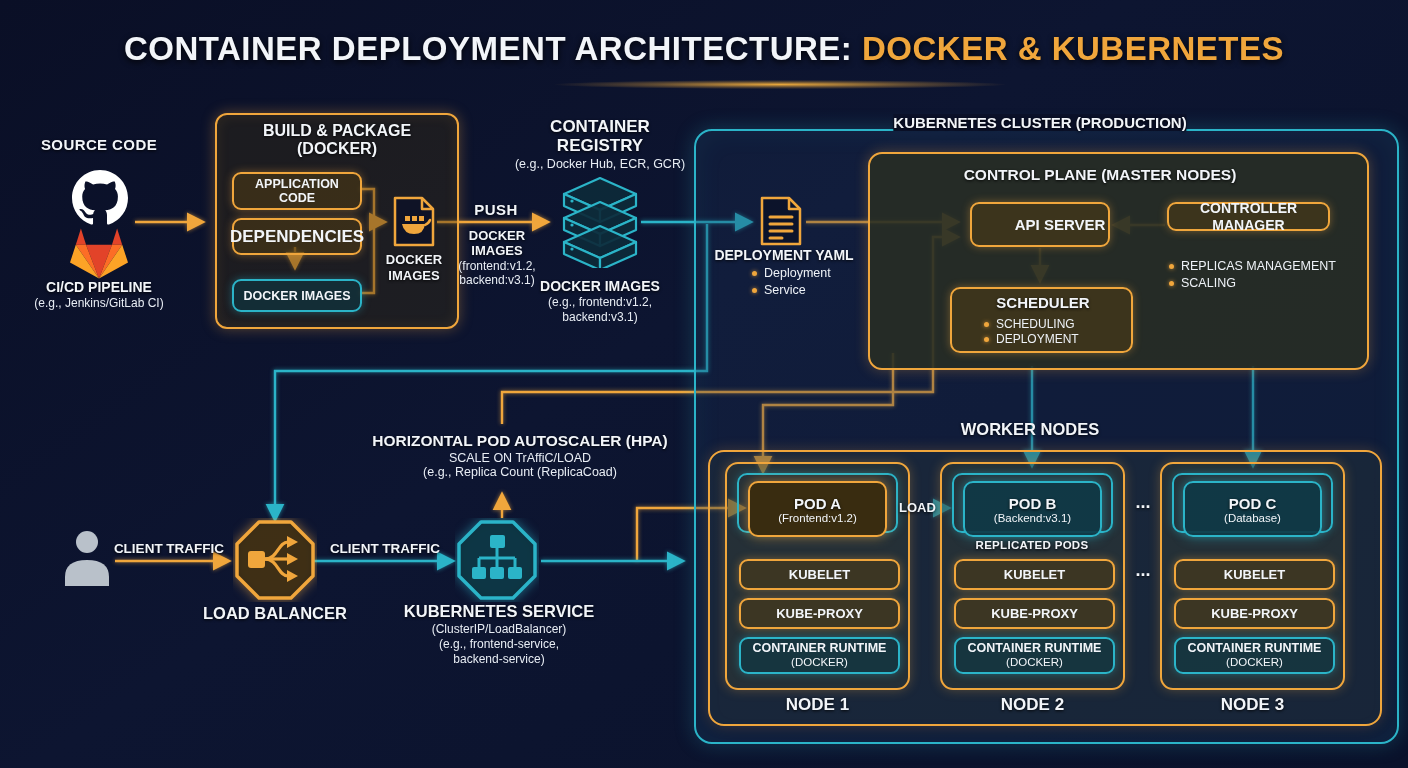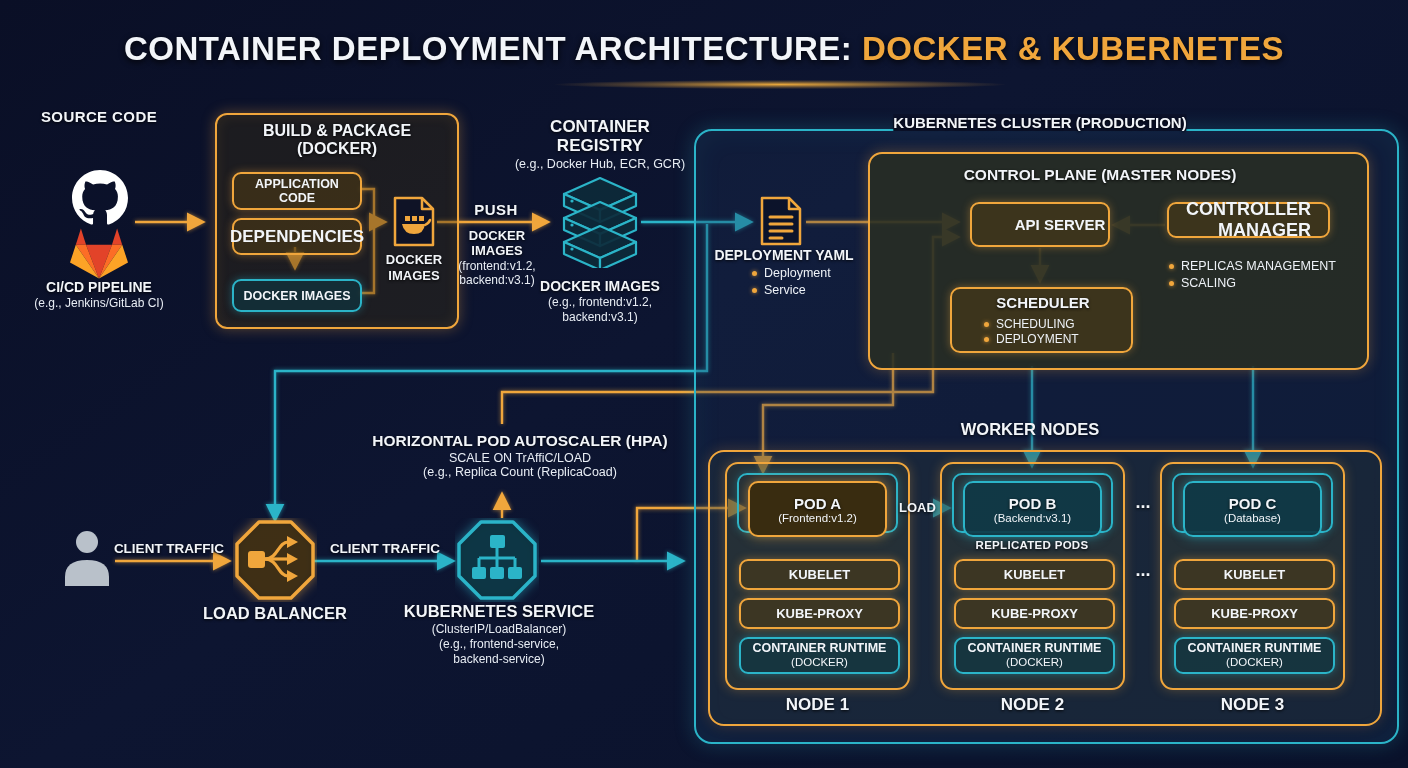--- a/index.html
+++ b/index.html
@@ -101,21 +101,21 @@
       <path d="M1253 366 V464" marker-end="url(#mc)"></path>
       <path d="M928 508 H947" marker-end="url(#mc)"></path>
     </g>
   </svg>
 
   <div class="abs ctr title">
     <span>CONTAINER DEPLOYMENT ARCHITECTURE: </span><span class="hl">DOCKER &amp; KUBERNETES</span>
   </div>
   <div class="abs divider"></div>
 
-  <div class="abs ctr h-label tsh" style="left:99px;top:108px;">SOURCE CODE</div>
+  <div class="abs ctr h-label tsh" style="left:99px;top:136px;">SOURCE CODE</div>
   <svg class="abs" style="left:72px;top:170px;" width="56" height="56" viewBox="0 0 16 16">
     <path fill="#ffffff" d="M8 0C3.58 0 0 3.58 0 8c0 3.54 2.29 6.53 5.47 7.59.4.07.55-.17.55-.38 0-.19-.01-.82-.01-1.49-2.01.37-2.53-.49-2.69-.94-.09-.23-.48-.94-.82-1.13-.28-.15-.68-.52-.01-.53.63-.01 1.08.58 1.23.82.72 1.21 1.87.87 2.33.66.07-.52.28-.87.51-1.07-1.78-.2-3.64-.89-3.64-3.95 0-.87.31-1.59.82-2.15-.08-.2-.36-1.02.08-2.12 0 0 .67-.21 2.2.82.64-.18 1.32-.27 2-.27s1.36.09 2 .27c1.53-1.04 2.2-.82 2.2-.82.44 1.1.16 1.92.08 2.12.51.56.82 1.27.82 2.15 0 3.07-1.87 3.75-3.65 3.95.29.25.54.73.54 1.48 0 1.07-.01 1.93-.01 2.2 0 .21.15.46.55.38A8.01 8.01 0 0 0 16 8c0-4.42-3.58-8-8-8z"></path>
   </svg>
   <svg class="abs" style="left:68px;top:224px;" width="62" height="58" viewBox="0 0 36 34">
     <polygon points="4.4,12.2 7.4,2.7 10.4,12.2" fill="#e24329"></polygon>
     <polygon points="25.6,12.2 28.6,2.7 31.6,12.2" fill="#e24329"></polygon>
     <polygon points="18,32 10.4,12.2 25.6,12.2" fill="#e24329"></polygon>
     <polygon points="18,32 4.4,12.2 10.4,12.2" fill="#fc6d26"></polygon>
     <polygon points="18,32 25.6,12.2 31.6,12.2" fill="#fc6d26"></polygon>
     <polygon points="4.4,12.2 1,22.6 18,32" fill="#fca326"></polygon>
@@ -195,21 +195,21 @@
       </div>
     <div class="brow">
         <span class="bdot"></span>
         <span class="btext">Service</span>
       </div>
   </div>
 
   <div class="abs cplane"></div>
   <div class="abs ctr bold tsh" style="left:1100px;top:166px;font-size:15.5px;white-space:nowrap;">CONTROL PLANE (MASTER NODES)</div>
   <div class="chip chip-o abs" style="left:970px;top:202px;width:140px;height:45px;font-size:15px;padding-left:40px;">API SERVER</div>
-  <div class="chip chip-o abs pre" style="left:1167px;top:202px;width:163px;height:36px;font-size:18px;line-height:1.15;text-align:right;">CONTROLLER
+  <div class="chip chip-o abs pre" style="left:1167px;top:202px;width:163px;height:29px;font-size:14px;line-height:1.15;">CONTROLLER
 MANAGER</div>
   <div class="abs" style="left:1169px;top:259px;">
     <div class="brow">
         <span class="bdot"></span>
         <span class="btext">REPLICAS MANAGEMENT</span>
       </div>
     <div class="brow">
         <span class="bdot"></span>
         <span class="btext">SCALING</span>
       </div>

